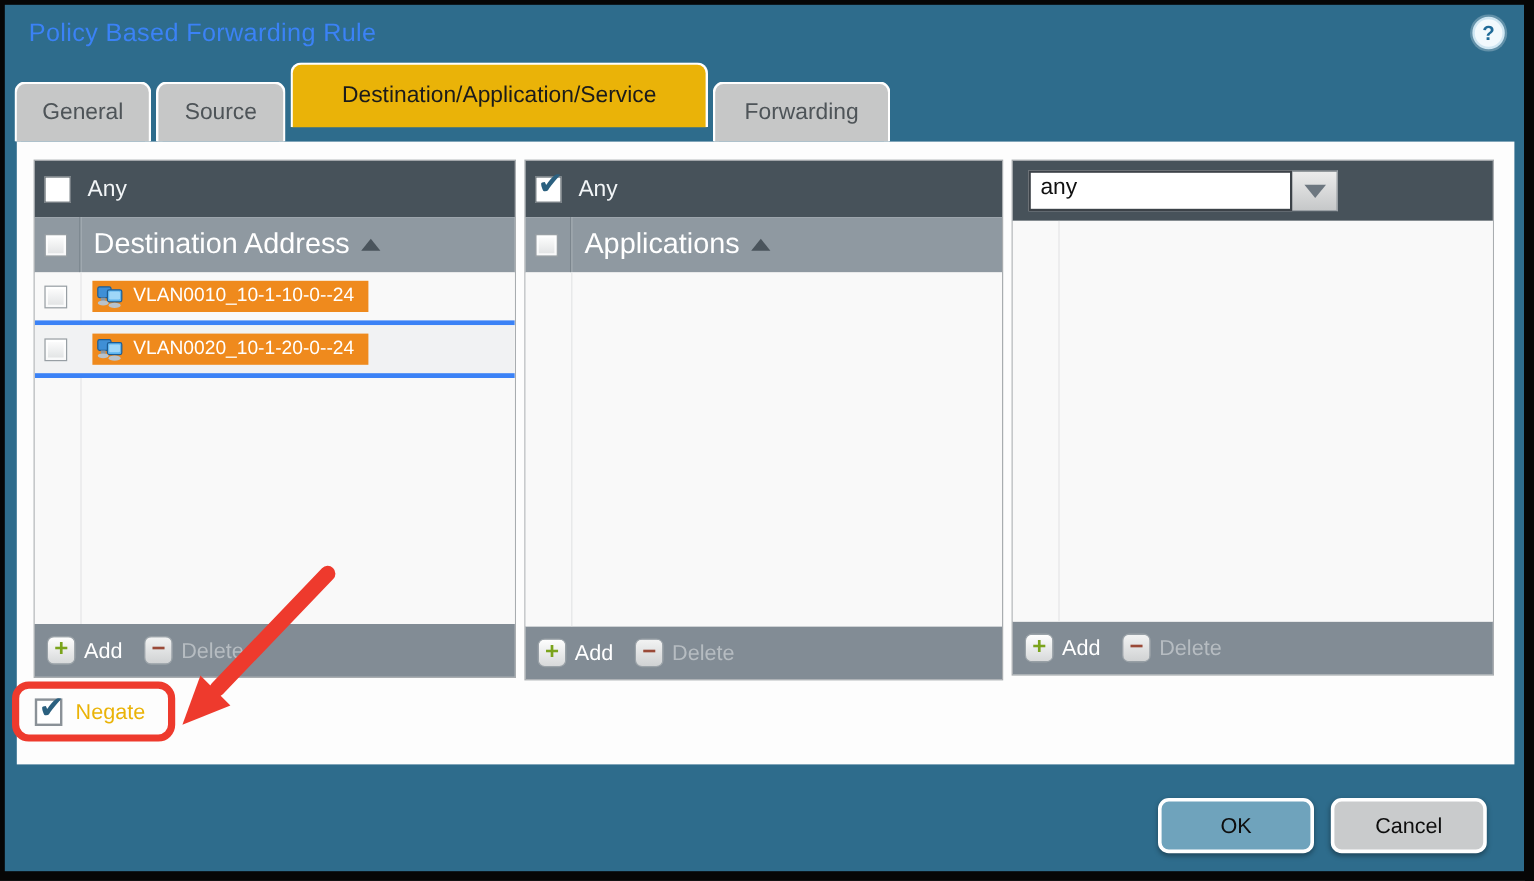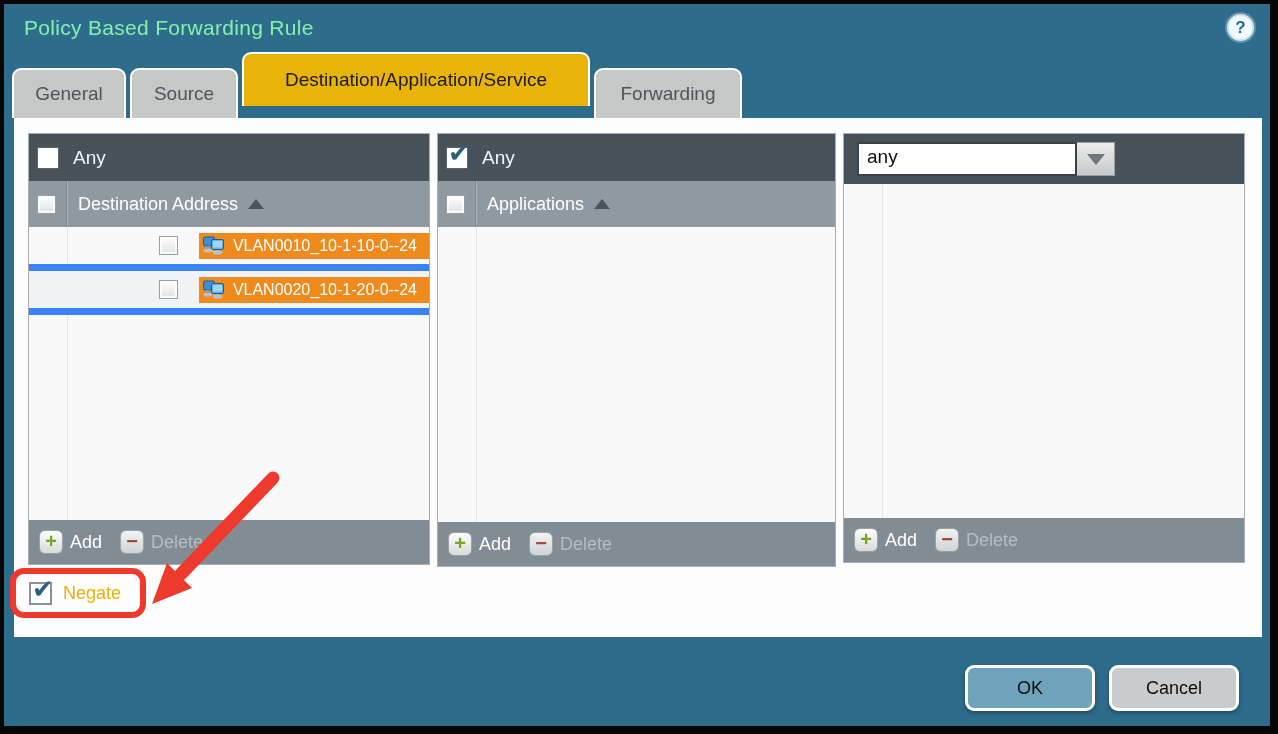--- a/index.html
+++ b/index.html
@@ -1,47 +1,47 @@
 <!DOCTYPE html>
 <html><head>
 <meta charset="utf-8">
 <style>
   * { margin:0; padding:0; box-sizing:border-box; }
   body { background:#222; font-family:"Liberation Sans", sans-serif; }
   .window { position:relative; width:1278px; height:734px; background:#060606; overflow:hidden; }
   .dialog-bg { position:absolute; left:4px; top:4px; width:1266px; height:722px; background:#2e6c8c; }
   .content-bg { position:absolute; left:14px; top:118px; width:1248px; height:519px; background:#fdfdfd; }
 
-  .dialog-title { position:absolute; left:24px; top:16px; font-size:21px; color:#86efac; letter-spacing:.3px; }
+  .dialog-title { position:absolute; left:24px; top:16px; font-size:21px; color:#3b82f6; letter-spacing:.3px; }
   .help { position:absolute; left:1227px; top:14px; width:27px; height:27px; border-radius:50%;
           background:#f2f9fd; border:2px solid #cfe6f2; box-shadow:0 0 0 2px rgba(255,255,255,.25);
           color:#1f6a98; font-size:17px; font-weight:bold; text-align:center; line-height:23px; cursor:pointer; }
 
   .tab { position:absolute; top:68px; height:50px; background:#c6c7c7; border:2px solid #fff; border-bottom:none;
          border-radius:9px 9px 0 0; color:#4e5458; font-size:19px; display:flex; align-items:center;
          justify-content:center; cursor:pointer; }
   .tab.active { top:52px; height:54px; background:#eab308; color:#1b1b1b; z-index:3; }
 
   .panel { position:absolute; display:flex; flex-direction:column; border:1px solid #a9adb0; background:#f9f9f9; }
   .phead { height:47px; background:#47525a; display:flex; align-items:center; padding-left:8px; flex:0 0 auto; }
   .phead .plabel { color:#f2f5f7; font-size:19px; margin-left:14px; }
   .colhead { height:46px; background:#8f99a1; display:flex; align-items:center; padding-left:8px; flex:0 0 auto; }
   .colhead .vdiv { width:1px; height:46px; background:#7b858d; box-shadow:1px 0 0 rgba(255,255,255,.25); margin:0 11px 0 10px; }
-  .colhead .clabel { color:#fff; font-size:18px; }
+  .colhead .clabel { color:#fff; font-size:24px; }
   .pbody { flex:1 1 auto; background:#f9f9f9; position:relative; overflow:hidden; }
   .pbody::before { content:""; position:absolute; left:38px; top:0; bottom:0; width:1px; background:#e4e5e6; }
   .ptoolbar { height:44px; background:#828c95; display:flex; align-items:center; padding-left:10px; flex:0 0 auto; }
 
   .cb { position:relative; width:22px; height:22px; background:#fff; border:1px solid #5d666c; cursor:pointer; flex:0 0 auto; }
   .cb.small { width:19px; height:19px; background:linear-gradient(#ffffff,#dfe1e2); border:1px solid #989fa4;
               box-shadow:inset 0 0 0 2px rgba(255,255,255,.8); }
   .cb .tick { display:none; position:absolute; top:-8px; left:1px; font-size:26px; line-height:26px; color:#2b607f; }
   .cb.checked .tick { display:block; }
 
-  .row { height:44px; display:flex; align-items:center; border-bottom:7px solid #3b82f6; position:relative; z-index:1;justify-content:flex-end; }
+  .row { height:44px; display:flex; align-items:center; border-bottom:4px solid #3b82f6; position:relative; z-index:1; }
   .row:nth-of-type(2) { background:#f1f2f3; }
   .row .cb { margin-left:8px; }
   .tag { display:inline-flex; align-items:center; height:26px; margin-left:21px; background:#ef8a1d;
          color:#fff; font-size:16px; padding:0 12px 0 3px; gap:7px; cursor:pointer; white-space:nowrap; }
   .net-icon { width:24px; height:21px; display:inline-block; }
 
   .toolbtn { display:flex; align-items:center; gap:7px; cursor:pointer; }
   .toolbtn .ticon { width:24px; height:24px; border-radius:6px; background:linear-gradient(#fefefe,#d7d9da);
          border:1px solid #9aa2a8; text-align:center; font-size:20px; font-weight:bold; line-height:21px; }
   .toolbtn.add .ticon { color:#7ba41c; }

